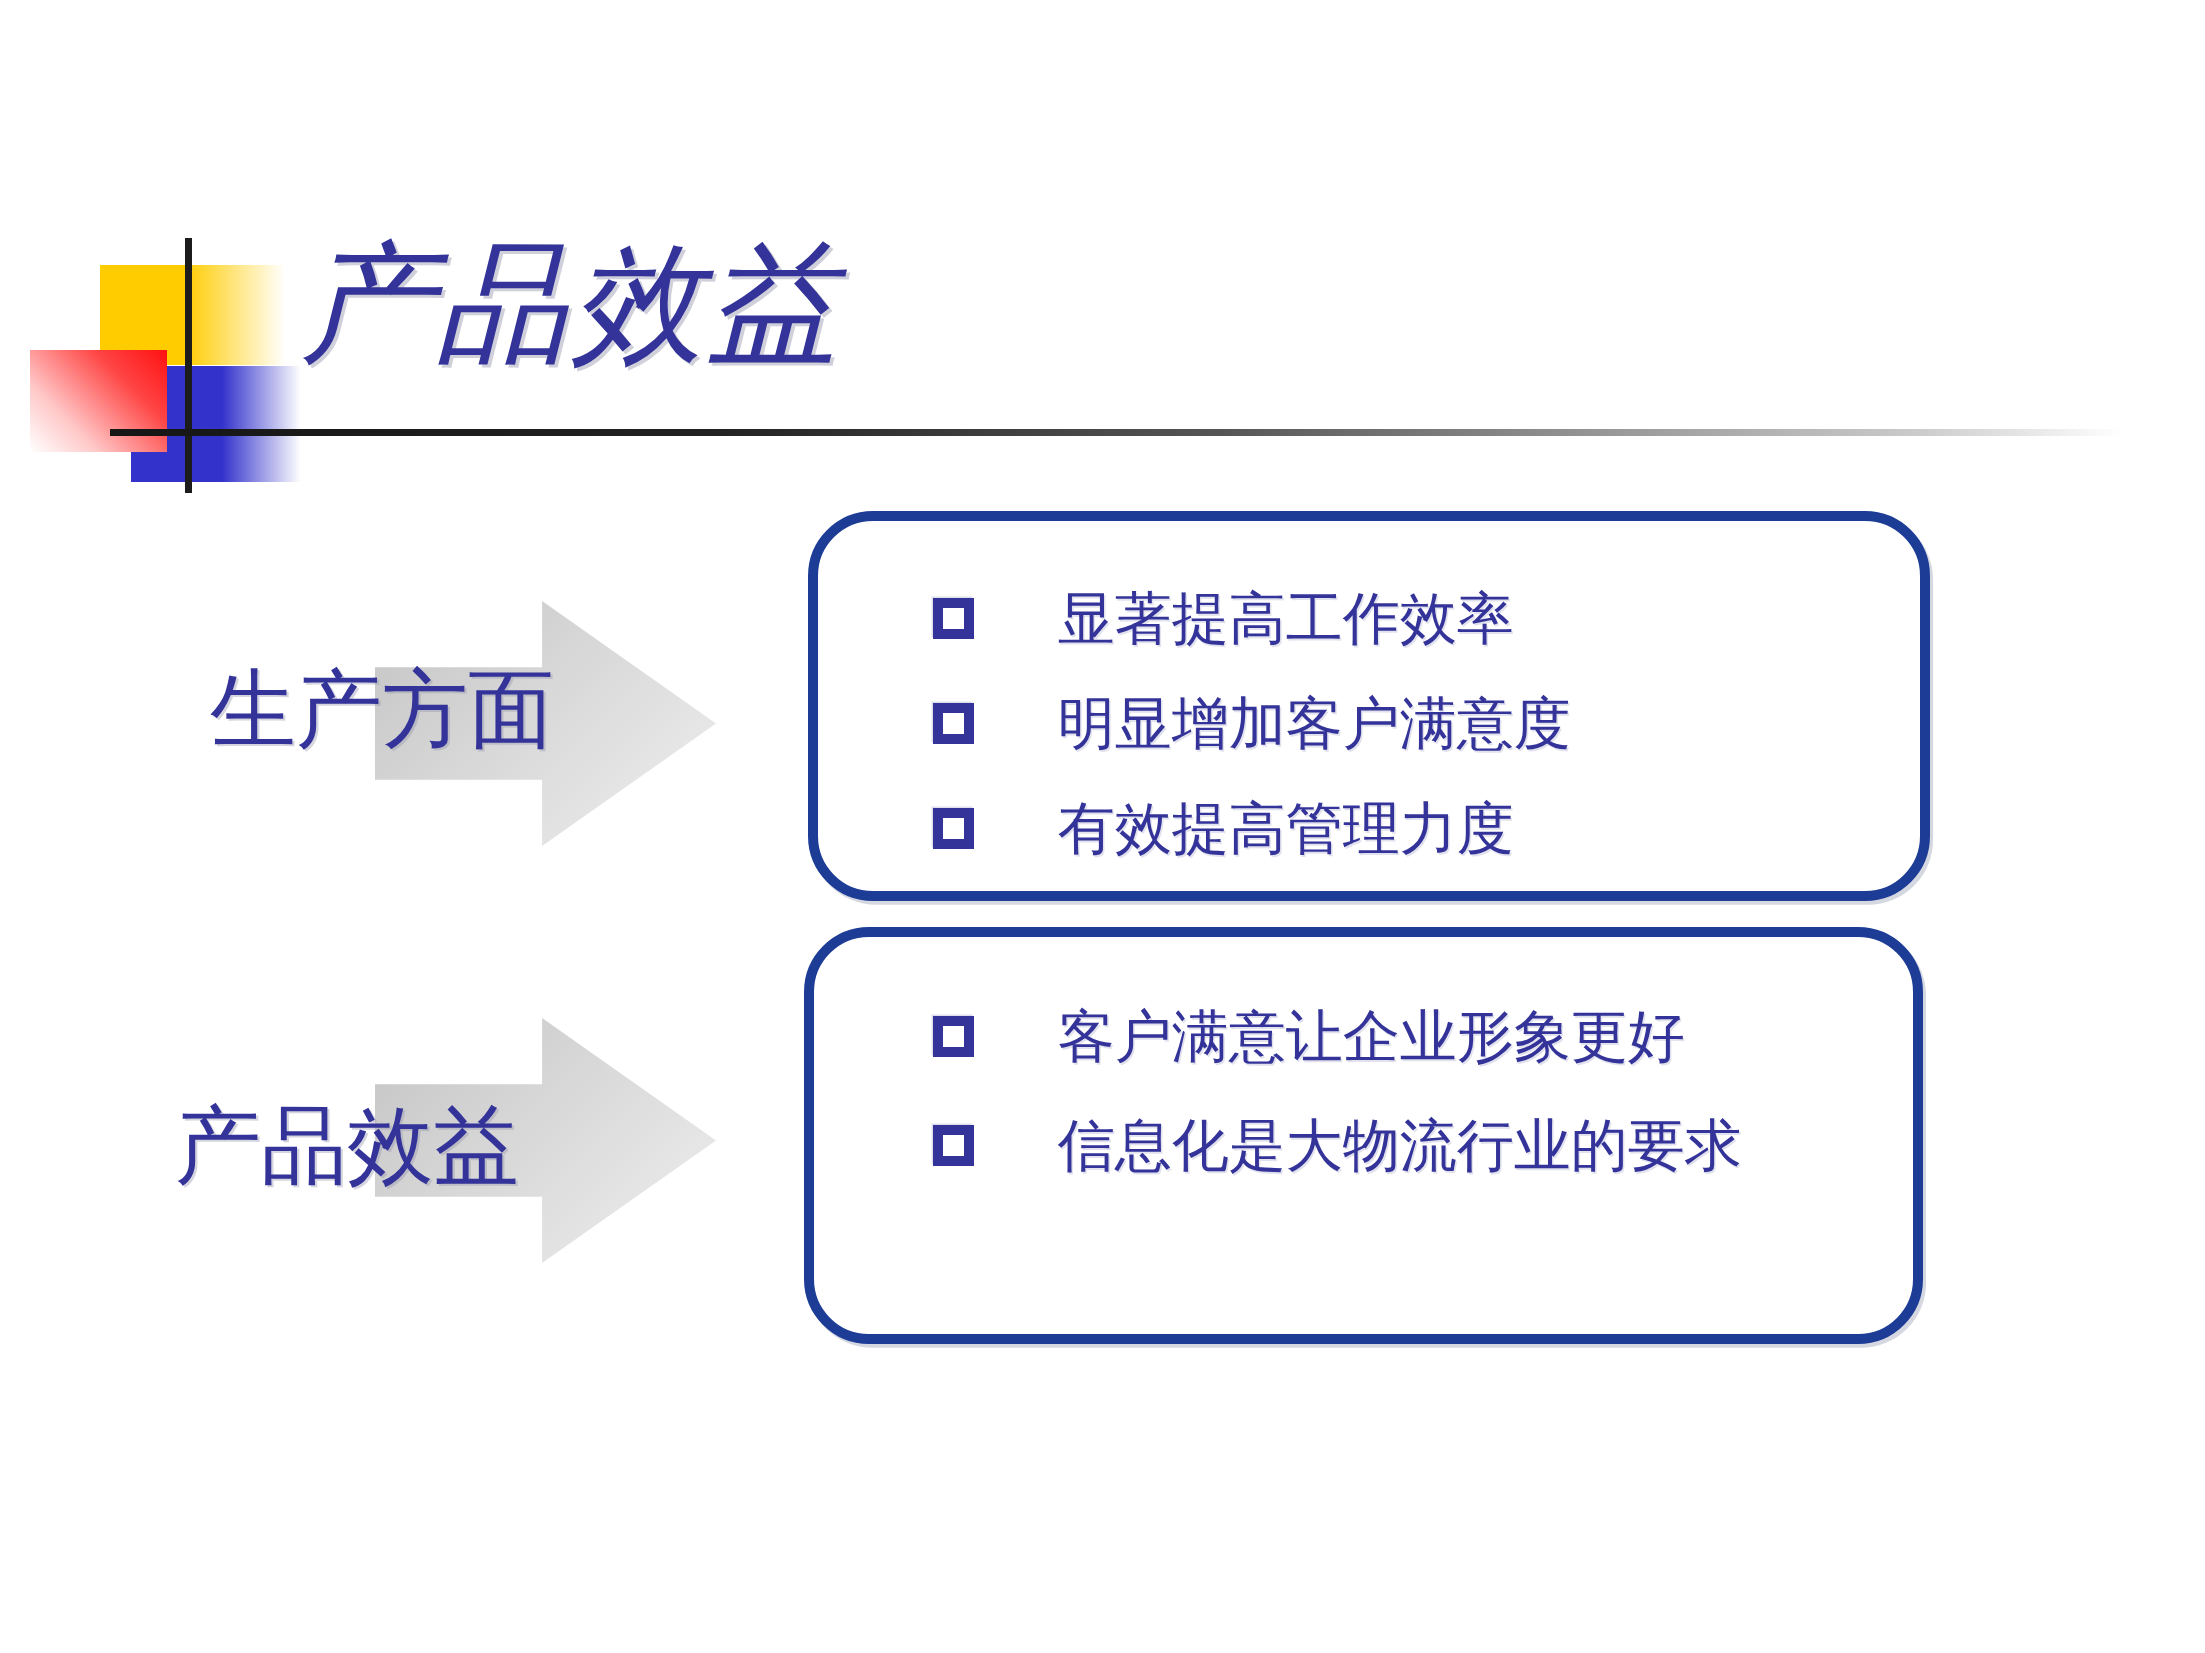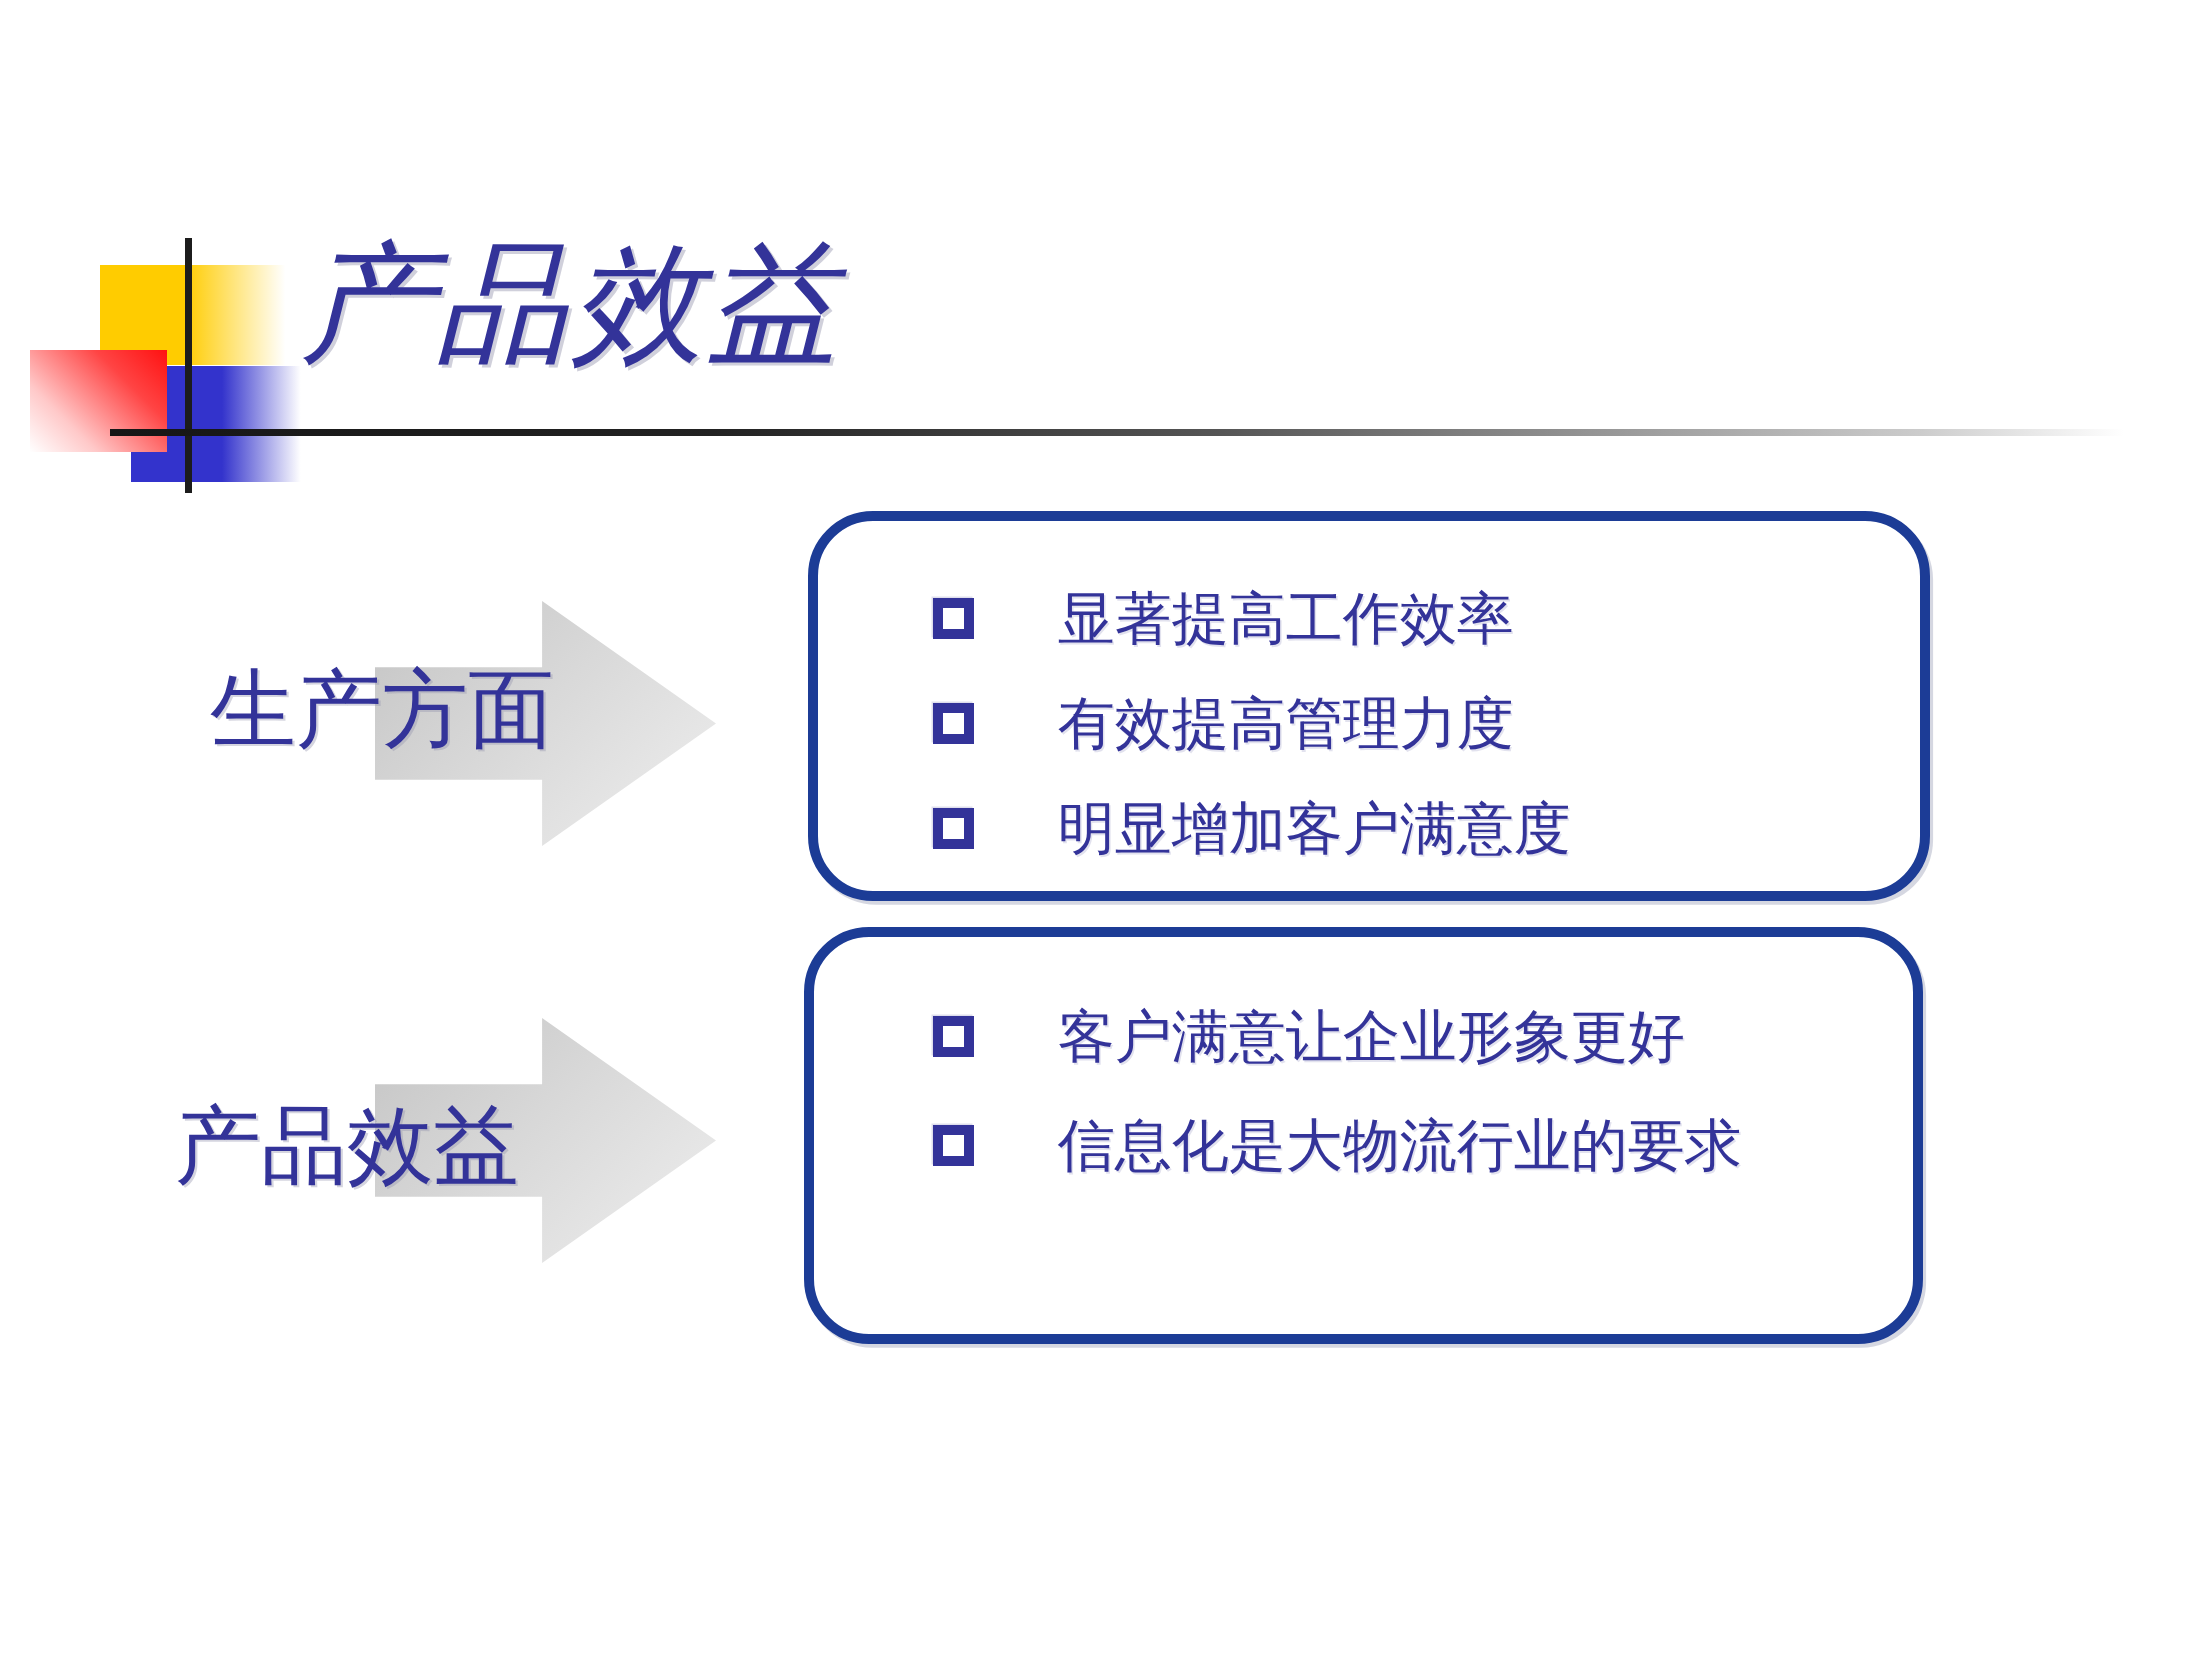--- a/index.html
+++ b/index.html
@@ -164,25 +164,25 @@
 
   <div class="arrow-right arrow-1"></div>
   <div class="section-label label-1">生产方面</div>
   <div class="benefit-box box-1">
     <div class="bullet-row">
       <span class="bullet-square"></span>
       <span class="bullet-text">显著提高工作效率</span>
     </div>
     <div class="bullet-row">
       <span class="bullet-square"></span>
-      <span class="bullet-text">有效提高管理力度</span>
+      <span class="bullet-text">明显增加客户满意度</span>
     </div>
     <div class="bullet-row">
       <span class="bullet-square"></span>
-      <span class="bullet-text">明显增加客户满意度</span>
+      <span class="bullet-text">有效提高管理力度</span>
     </div>
   </div>
 
   <div class="arrow-right arrow-2"></div>
   <div class="section-label label-2">产品效益</div>
   <div class="benefit-box box-2">
     <div class="bullet-row">
       <span class="bullet-square"></span>
       <span class="bullet-text">客户满意让企业形象更好</span>
     </div>

